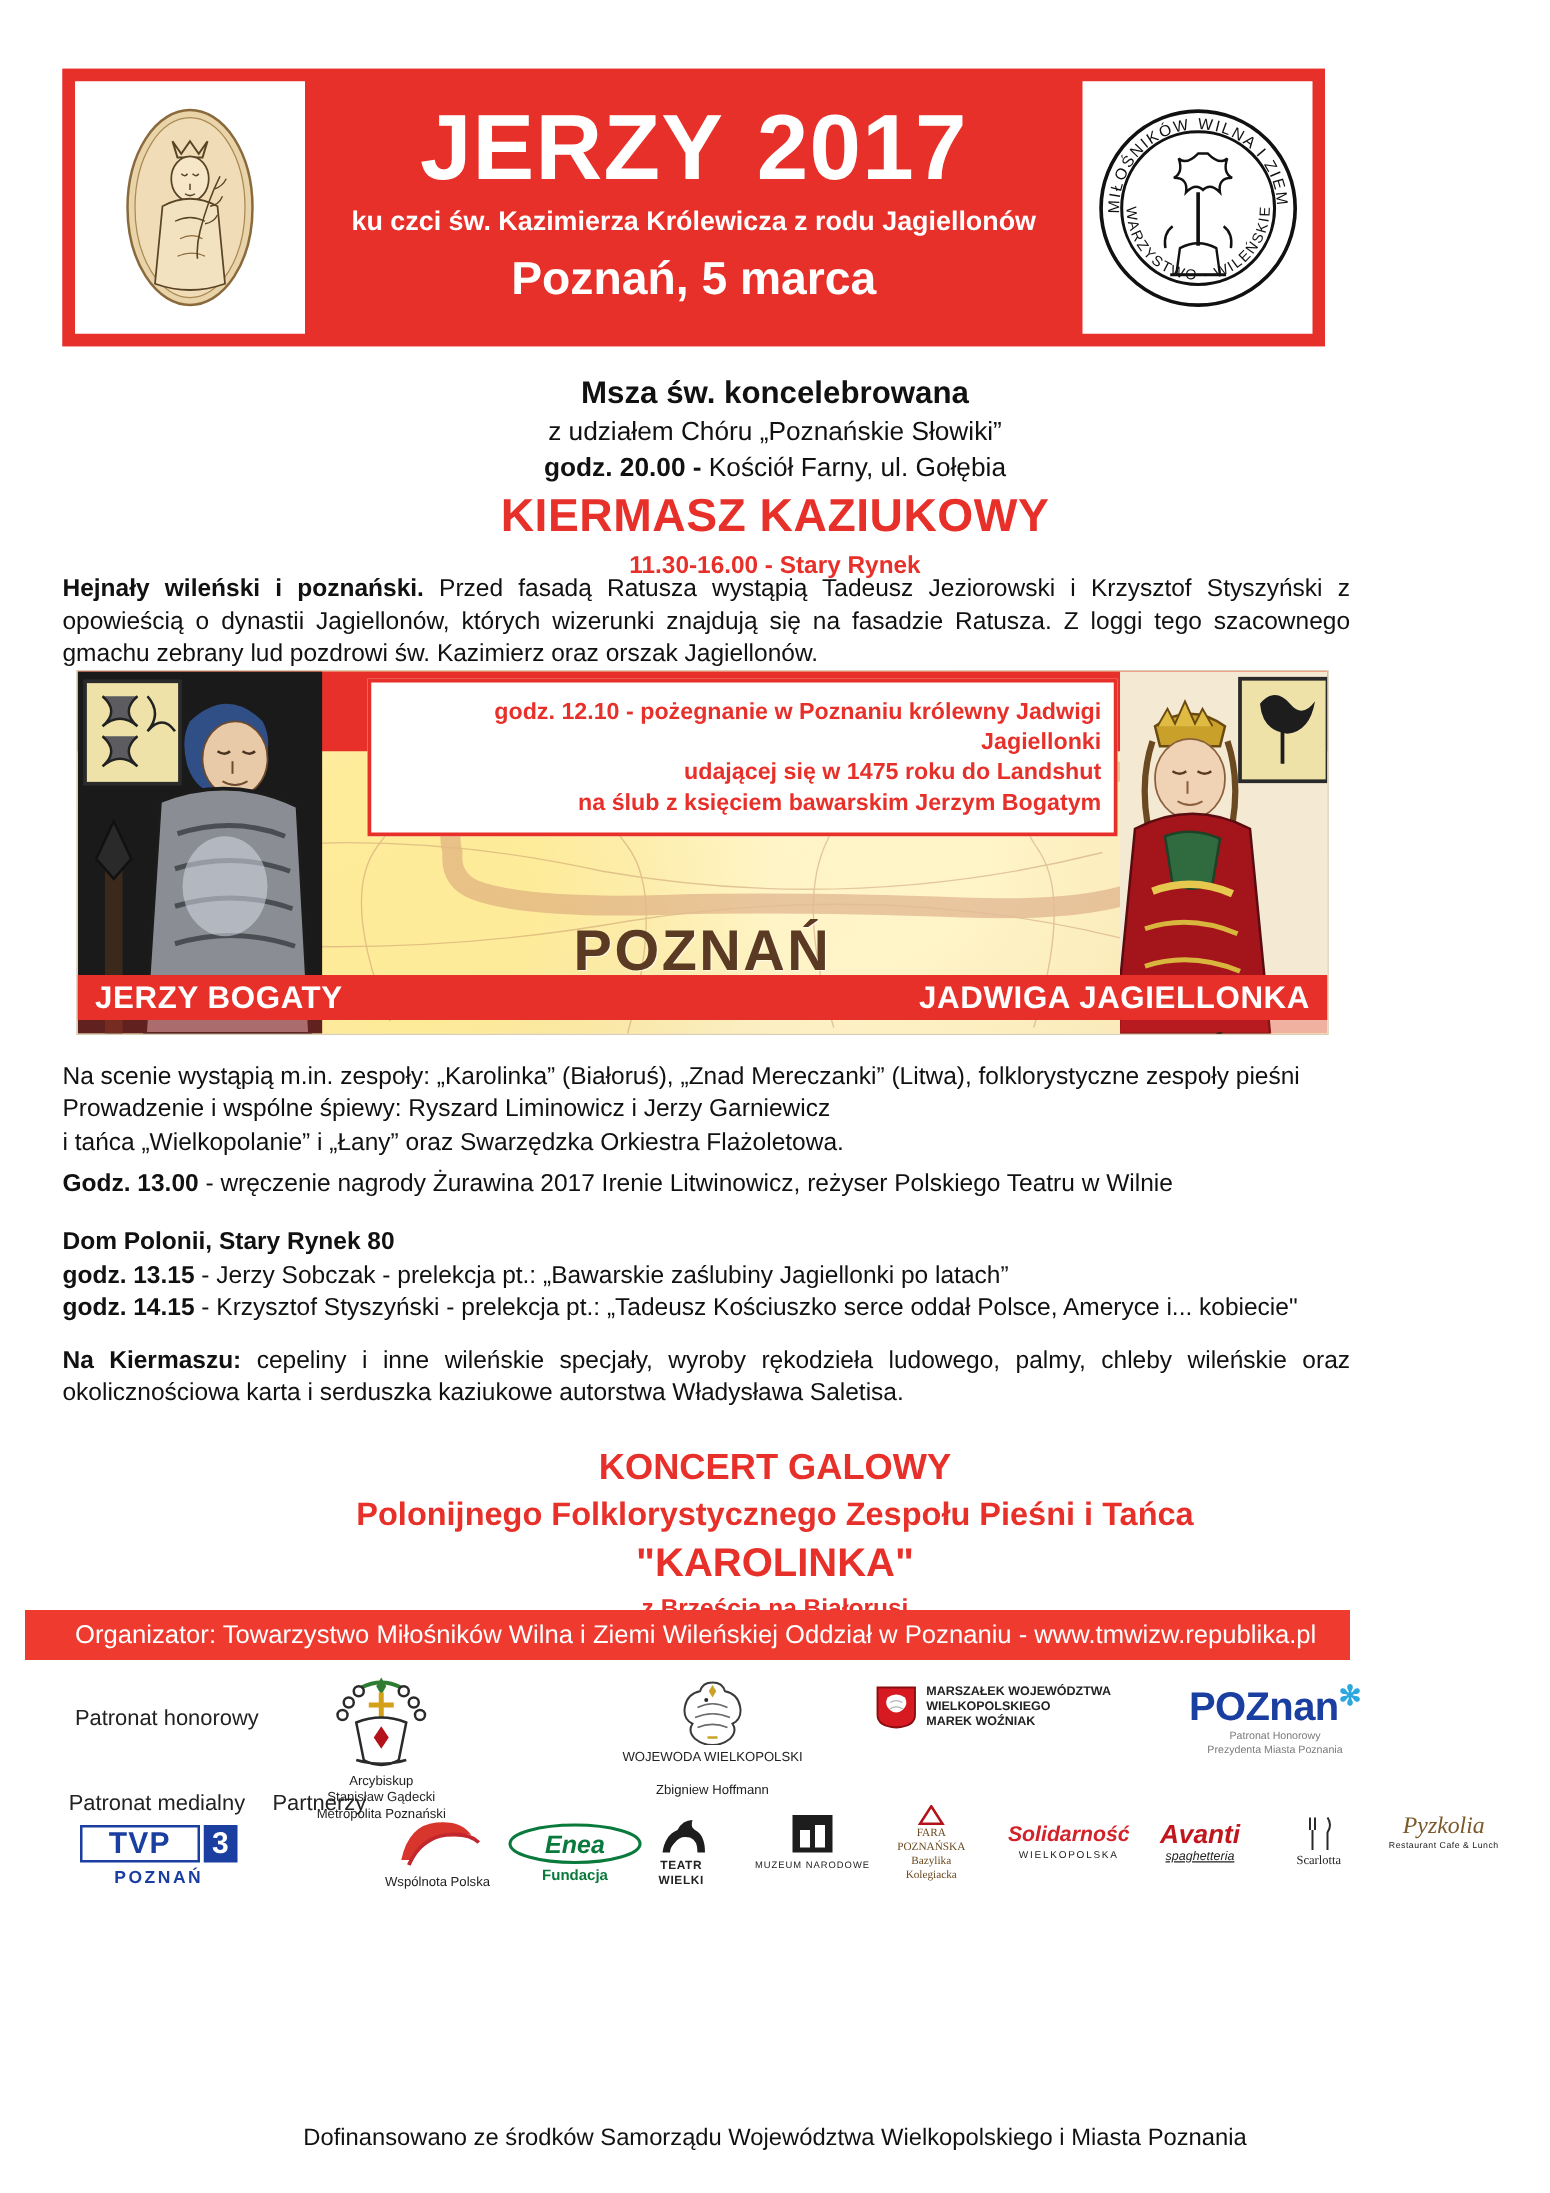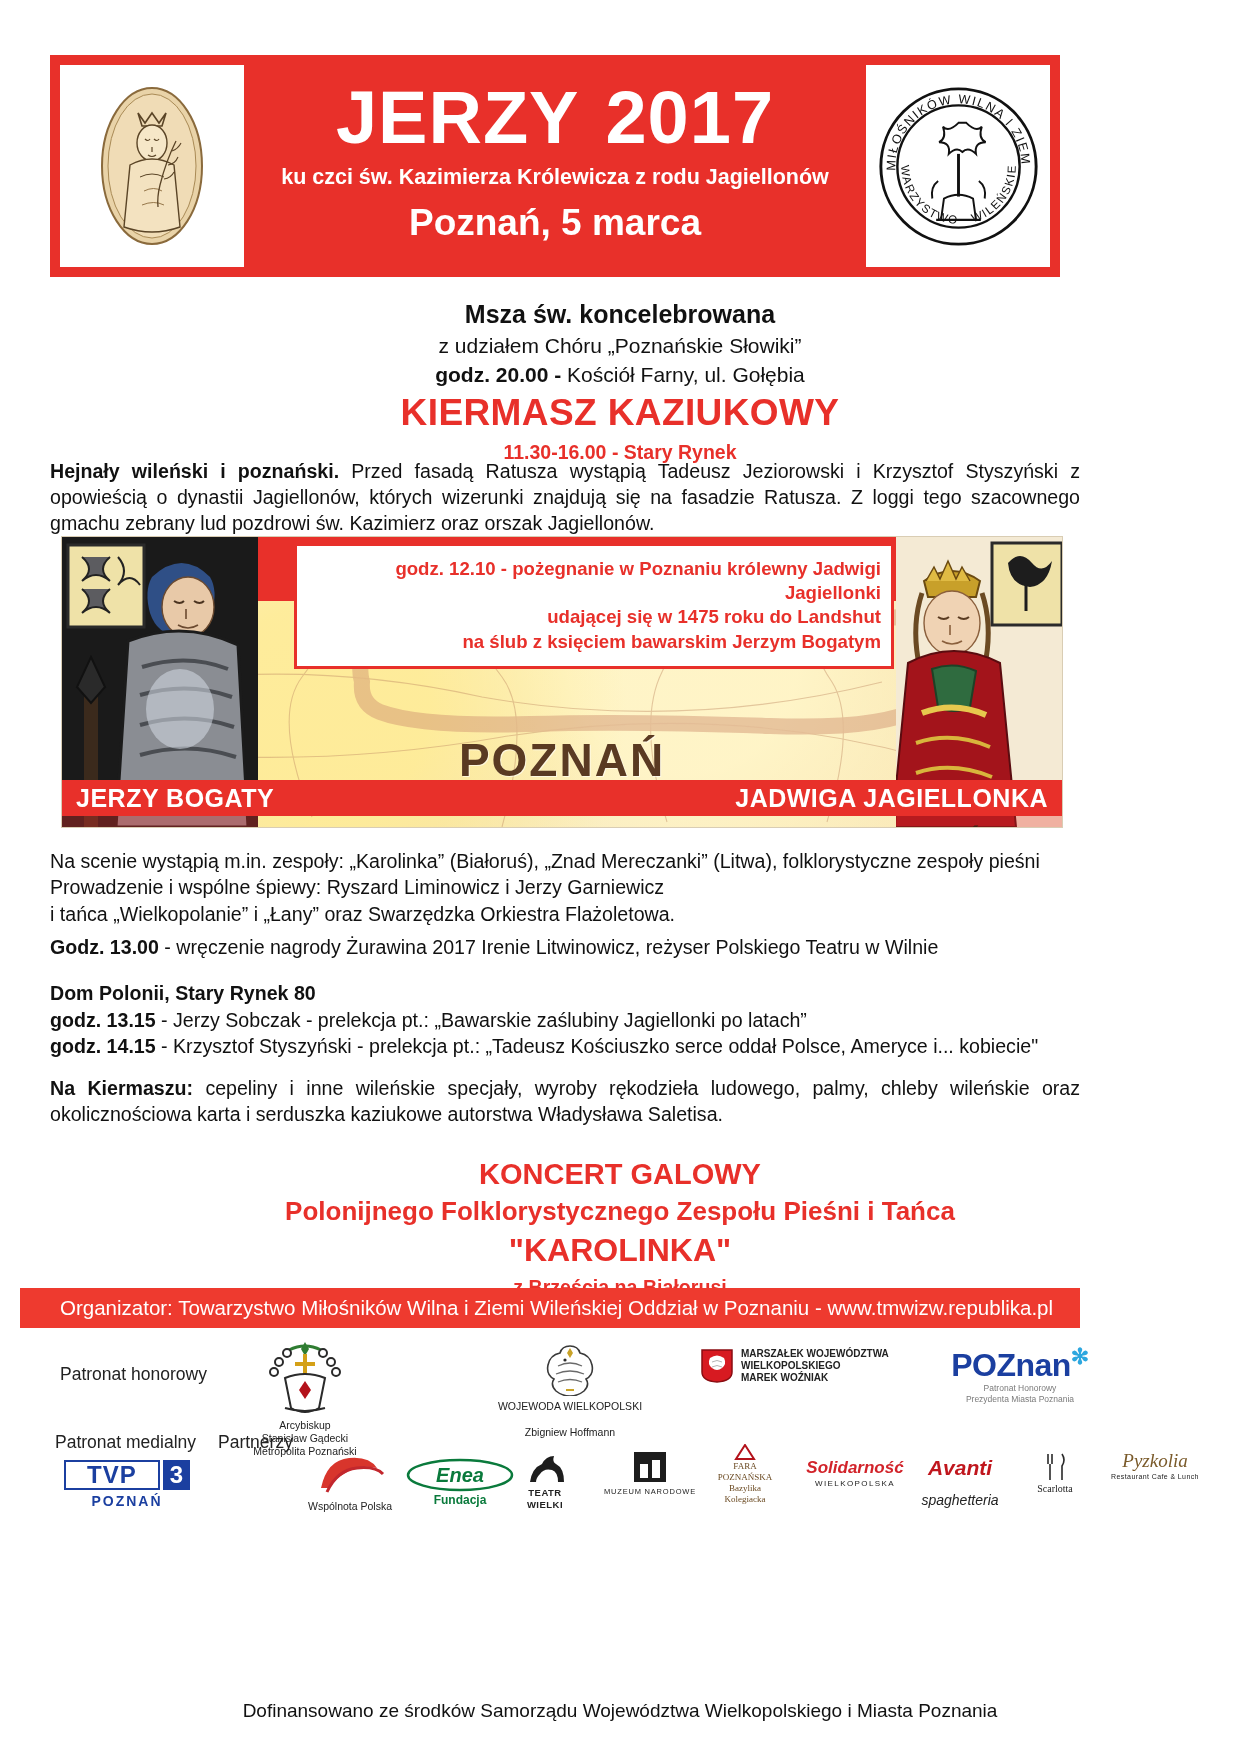--- a/index.html
+++ b/index.html
@@ -437,21 +437,21 @@
 Kolegiacka</div>
     </div>
 
     <div class="logo-box" style="left:790px;top:122px;width:130px;">
       <div class="solid">Solidarność</div>
       <div class="logo-cap" style="margin-top:1px;font-size:8px;letter-spacing:1.4px;">WIELKOPOLSKA</div>
     </div>
 
     <div class="logo-box" style="left:900px;top:120px;width:120px;">
       <div class="avanti">Avanti</div>
-      <div class="logo-cap" style="margin-top:12px;font-size:14px;font-style:italic;">spaghetteria</div>
+      <div class="logo-cap" style="margin-top:0;font-size:10px;font-style:italic;text-decoration:underline;">spaghetteria</div>
     </div>
 
     <div class="logo-box" style="left:1000px;top:116px;width:110px;">
       <svg width="34" height="30" viewBox="0 0 34 30">
         <path d="M10 2 v10 M14 2 v10 M12 12 v16" stroke="#2a2a2a" stroke-width="1.6" fill="none"></path>
         <path d="M24 2 q4 6 0 12 v14" stroke="#2a2a2a" stroke-width="1.6" fill="none"></path>
       </svg>
       <div class="logo-cap" style="margin-top:1px;font-size:10px;font-family:'Liberation Serif',serif;">Scarlotta</div>
     </div>
 

